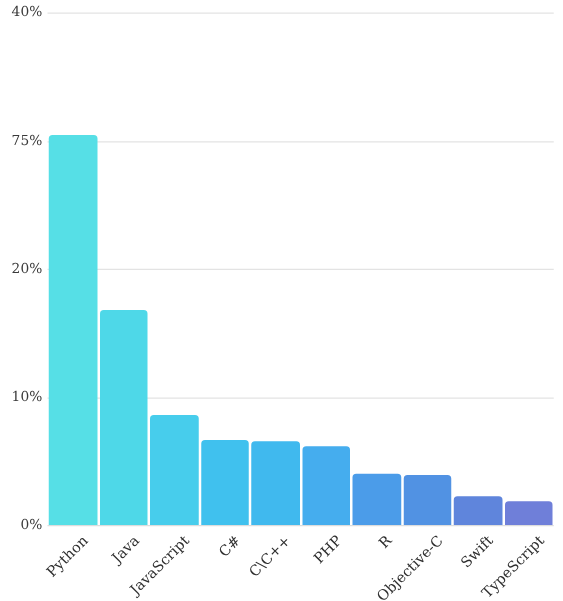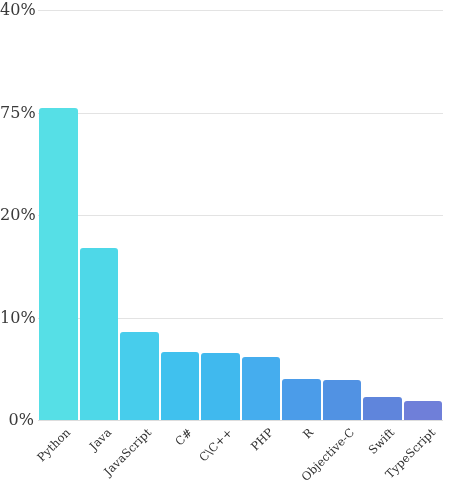--- a/index.html
+++ b/index.html
@@ -51,21 +51,21 @@
     left: 0;
     top: 0;
     width: 34px;
     height: 481px;
   }
   .y-tick-label {
     position: absolute;
     right: 0;
     width: 34px;
     text-align: right;
-    font-size: 16px;
+    font-size: 11px;
     color: #3a3a3a;
     line-height: 12px;
     letter-spacing: .1px;
     white-space: nowrap;
   }
 
   .bars {
     position: absolute;
     left: 0;
     bottom: 0;

